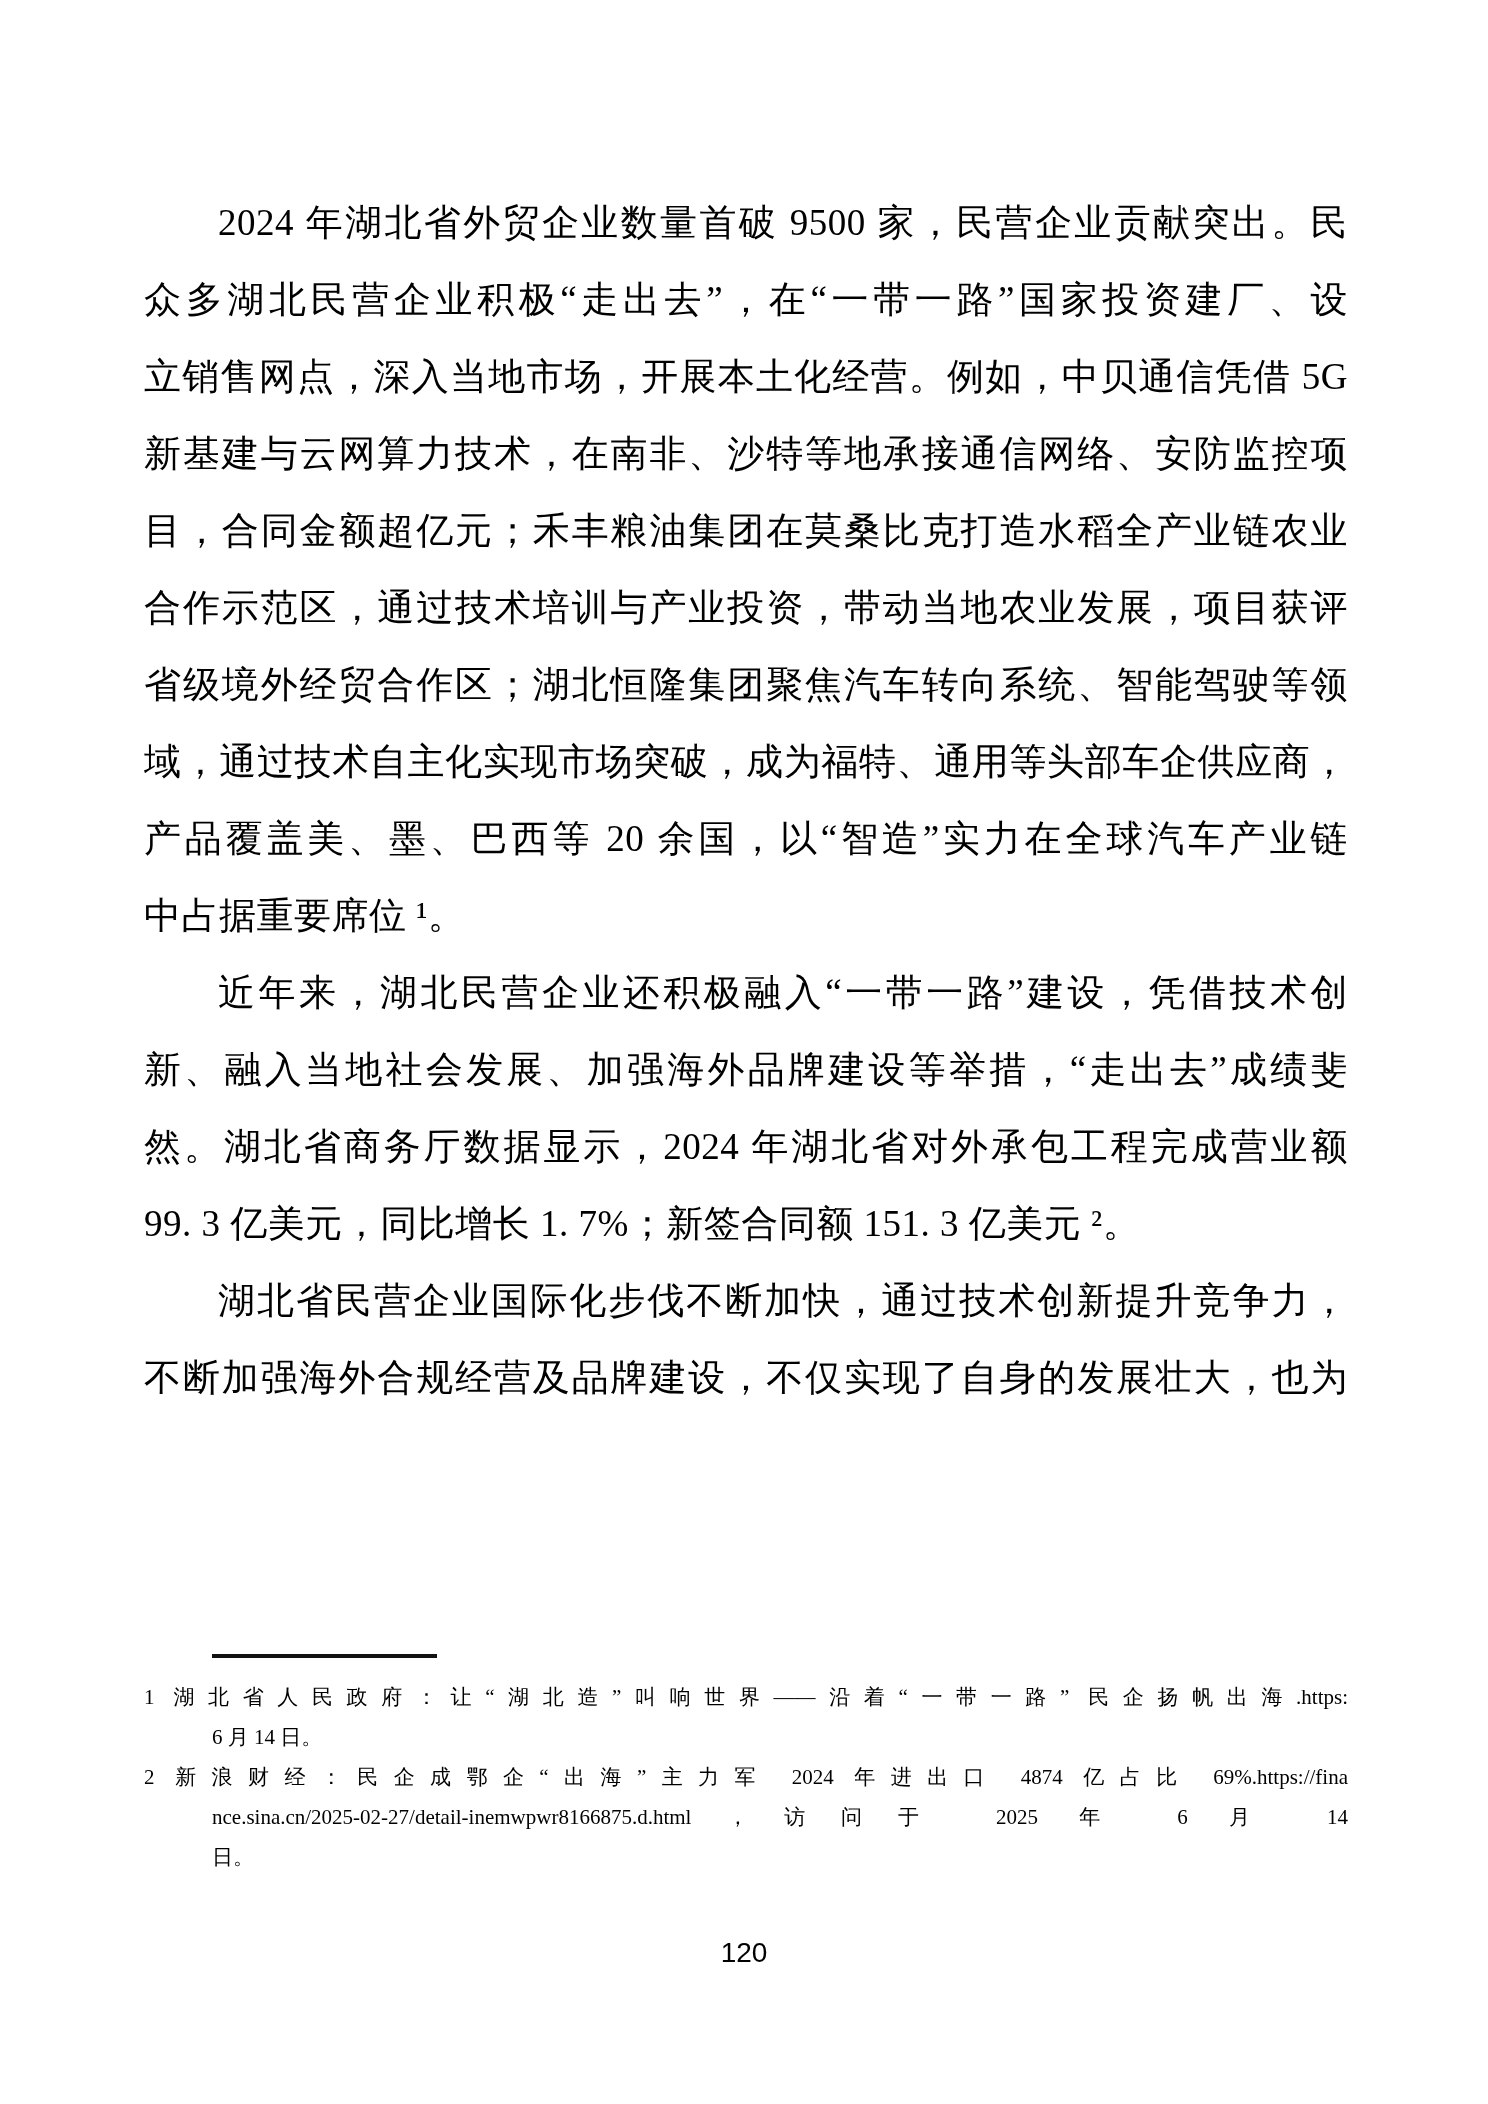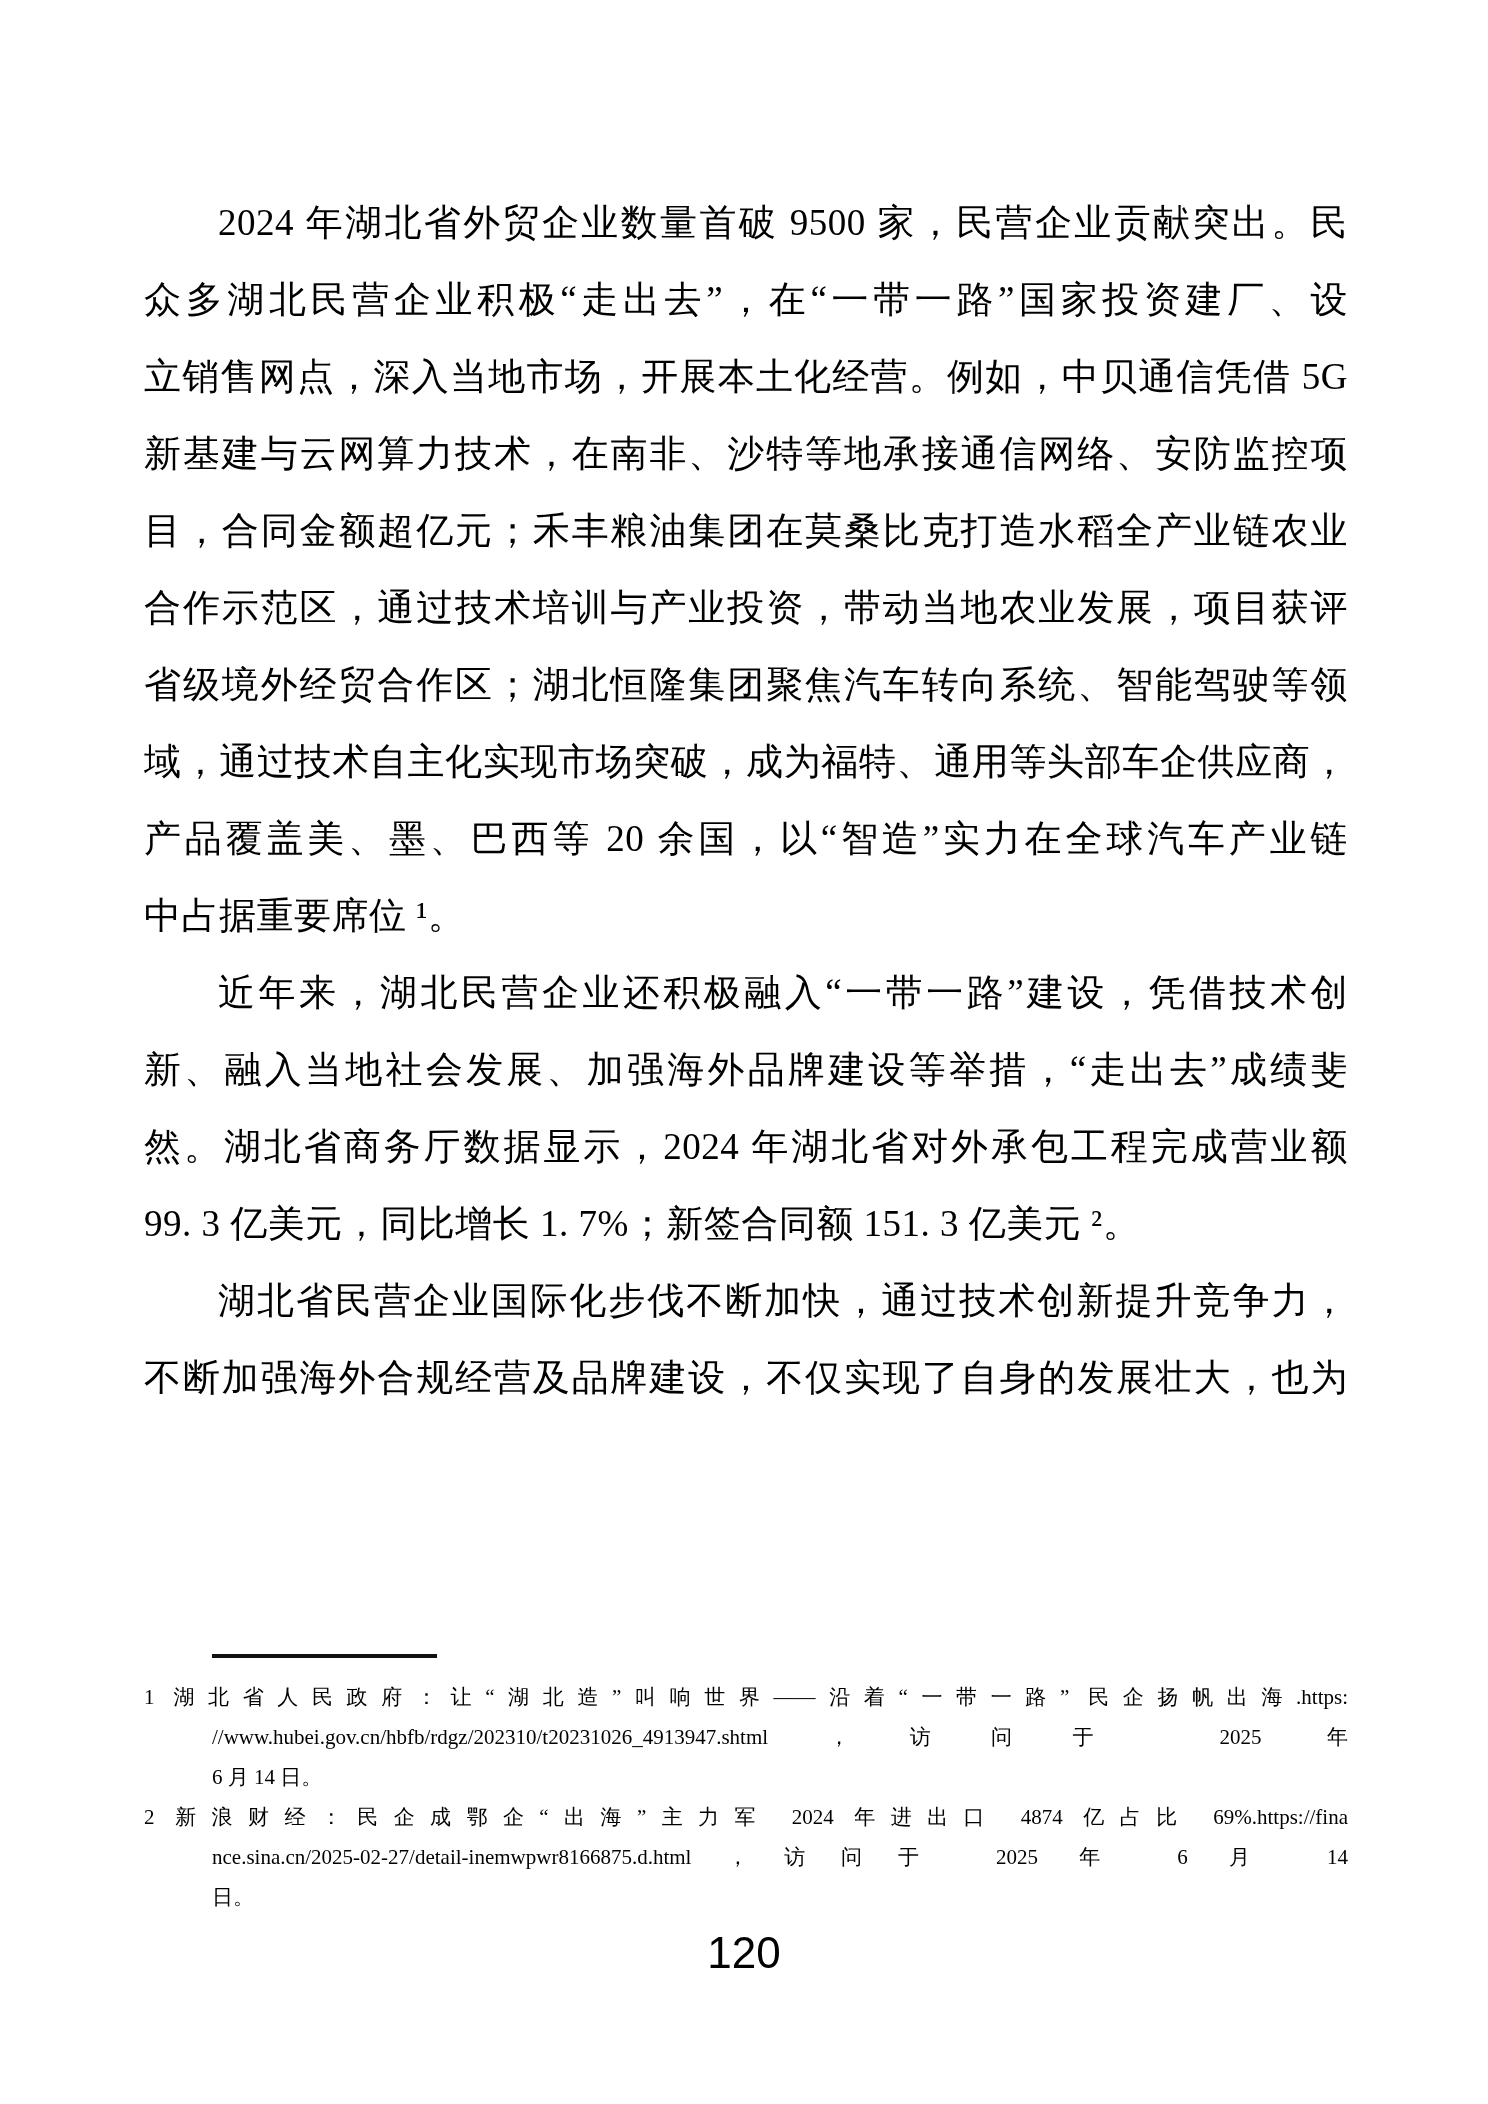--- a/index.html
+++ b/index.html
@@ -39,21 +39,21 @@
     font-size:21px;
     line-height:40px;
   }
   .fn-line{min-height:40px;}
   .cont{padding-left:68px;}
   .page-number{
     position:absolute;
     left:0;top:1933px;
     width:100%;
     text-align:center;
-    font-size:44px;
+    font-size:28px;
     line-height:40px;
     font-family:"Liberation Sans","DejaVu Sans",sans-serif;
   }
 </style>
 </head>
 <body>
 
 <div class="page">
 
   <div class="body-text">
@@ -82,21 +82,20 @@
       <div class="line j indent">湖北省民营企业国际化步伐不断加快，通过技术创新提升竞争力，</div>
       <div class="line j">不断加强海外合规经营及品牌建设，不仅实现了自身的发展壮大，也为</div>
     </div>
 
   </div>
 
   <div class="fn-sep"></div>
 
   <div class="footnotes">
     <div class="fn-line j">1 湖北省人民政府：让“湖北造”叫响世界——沿着“一带一路” 民企扬帆出海.https:</div>
-    <div class="fn-line j cont">//www.hubei.gov.cn/hbfb/rdgz/202310/t20231026_4913947.shtml，访问于 2025 年</div>
     <div class="fn-line cont">6 月 14 日。</div>
     <div class="fn-line j">2 新浪财经：民企成鄂企“出海”主力军 2024 年进出口 4874 亿占比 69%.https://fina</div>
     <div class="fn-line j cont">nce.sina.cn/2025-02-27/detail-inemwpwr8166875.d.html，访问于 2025 年 6 月 14</div>
     <div class="fn-line cont">日。</div>
   </div>
 
   <div class="page-number">120</div>
 
 </div>
 

